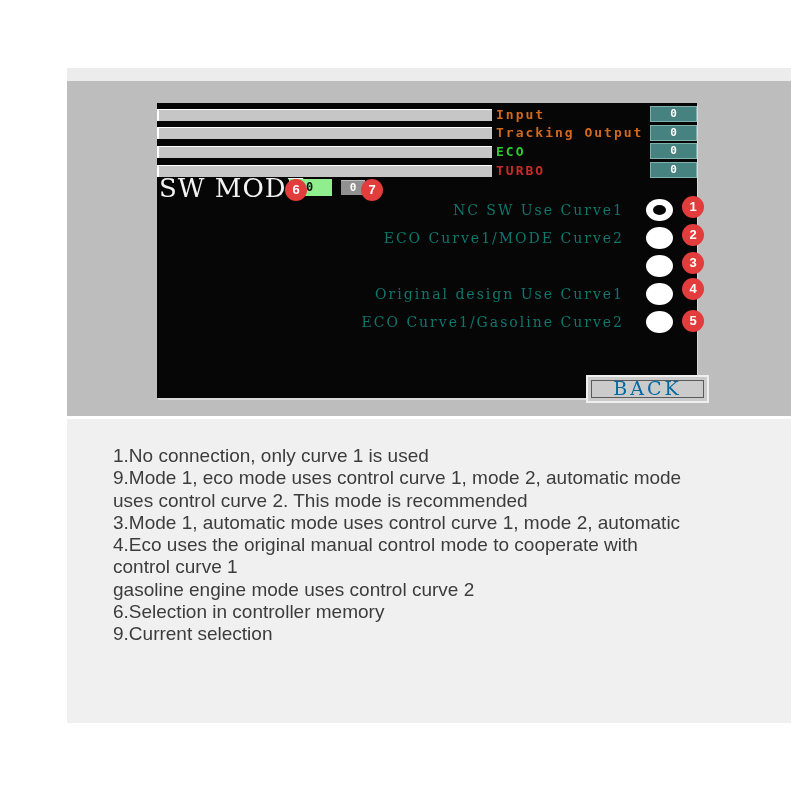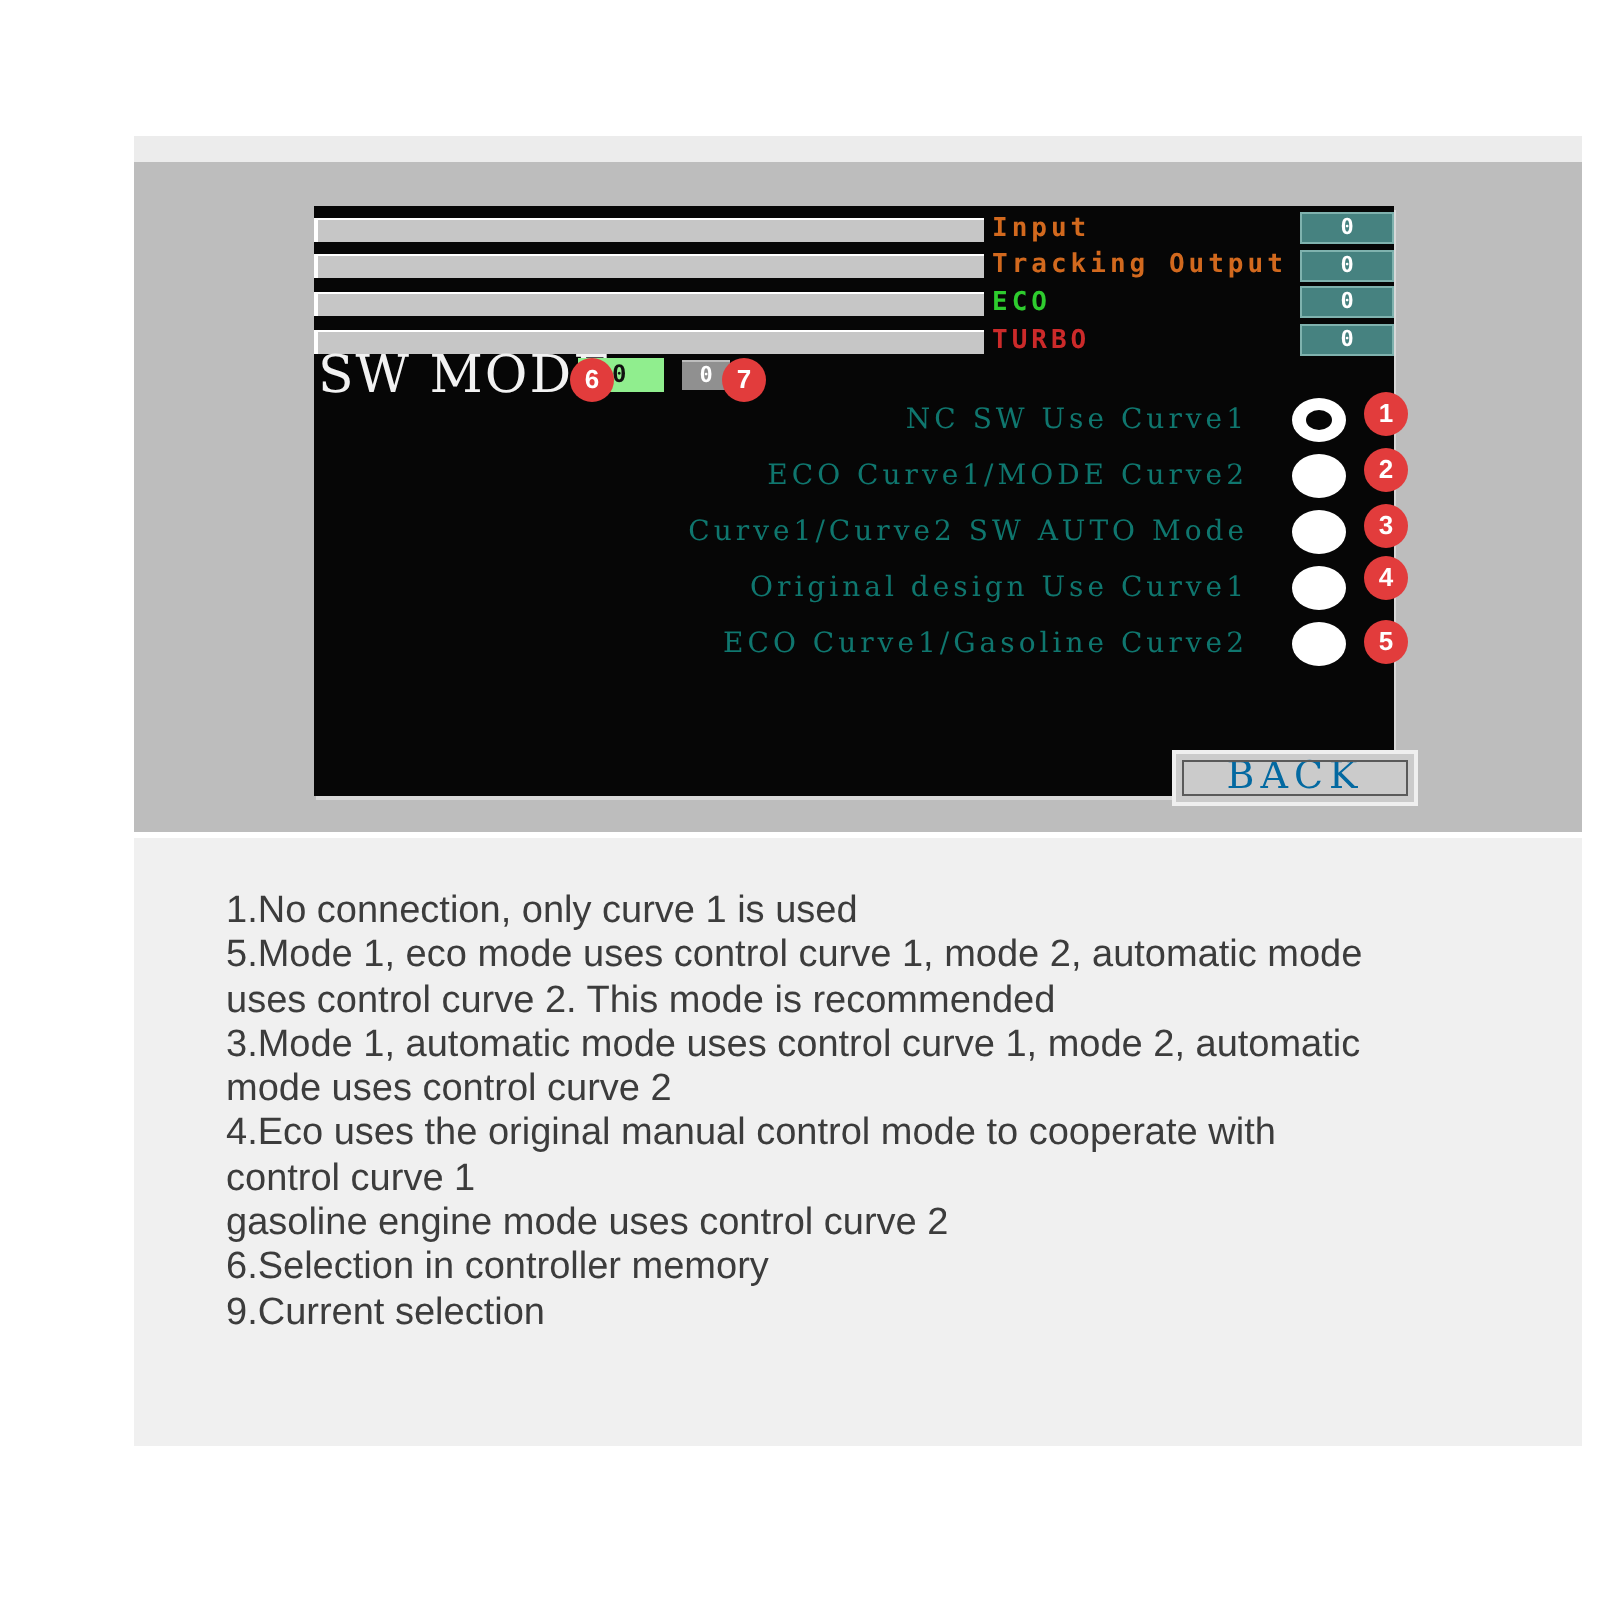--- a/index.html
+++ b/index.html
@@ -94,43 +94,41 @@
       <div class="opt-label" style="top:95px">NC SW Use Curve1</div>
       <div class="opt-circle" style="top:96px">
         <div class="hole"></div>
       </div>
       <div class="badge" style="left:525px;top:93px">1</div>
 
       <div class="opt-label" style="top:123px">ECO Curve1/MODE Curve2</div>
       <div class="opt-circle" style="top:124px"></div>
       <div class="badge" style="left:525px;top:121px">2</div>
 
-      <div class="opt-label" style="top:151px">Curve1/Curve2 SW AUTO Mode</div>
       <div class="opt-circle" style="top:152px"></div>
       <div class="badge" style="left:525px;top:149px">3</div>
 
       <div class="opt-label" style="top:179px">Original design Use Curve1</div>
       <div class="opt-circle" style="top:180px"></div>
       <div class="badge" style="left:525px;top:175px">4</div>
 
       <div class="opt-label" style="top:207px">ECO Curve1/Gasoline Curve2</div>
       <div class="opt-circle" style="top:208px"></div>
       <div class="badge" style="left:525px;top:207px">5</div>
 
       <div class="back-btn">BACK</div>
 
     </div>
   </div>
 
   <div class="panel-light">
     <div class="exp-line">1.No connection, only curve 1 is used</div>
-    <div class="exp-line">5.Mode 1, eco mode uses control curve 1, mode 2, automatic mode</div>
+    <div class="exp-line">9.Mode 1, eco mode uses control curve 1, mode 2, automatic mode</div>
     <div class="exp-line">uses control curve 2. This mode is recommended</div>
     <div class="exp-line">3.Mode 1, automatic mode uses control curve 1, mode 2, automatic</div>
-    <div class="exp-line">mode uses control curve 2</div>
     <div class="exp-line">4.Eco uses the original manual control mode to cooperate with</div>
     <div class="exp-line">control curve 1</div>
     <div class="exp-line">gasoline engine mode uses control curve 2</div>
     <div class="exp-line">6.Selection in controller memory</div>
     <div class="exp-line">9.Current selection</div>
   </div>
 
 </div>
 
 </body></html>

